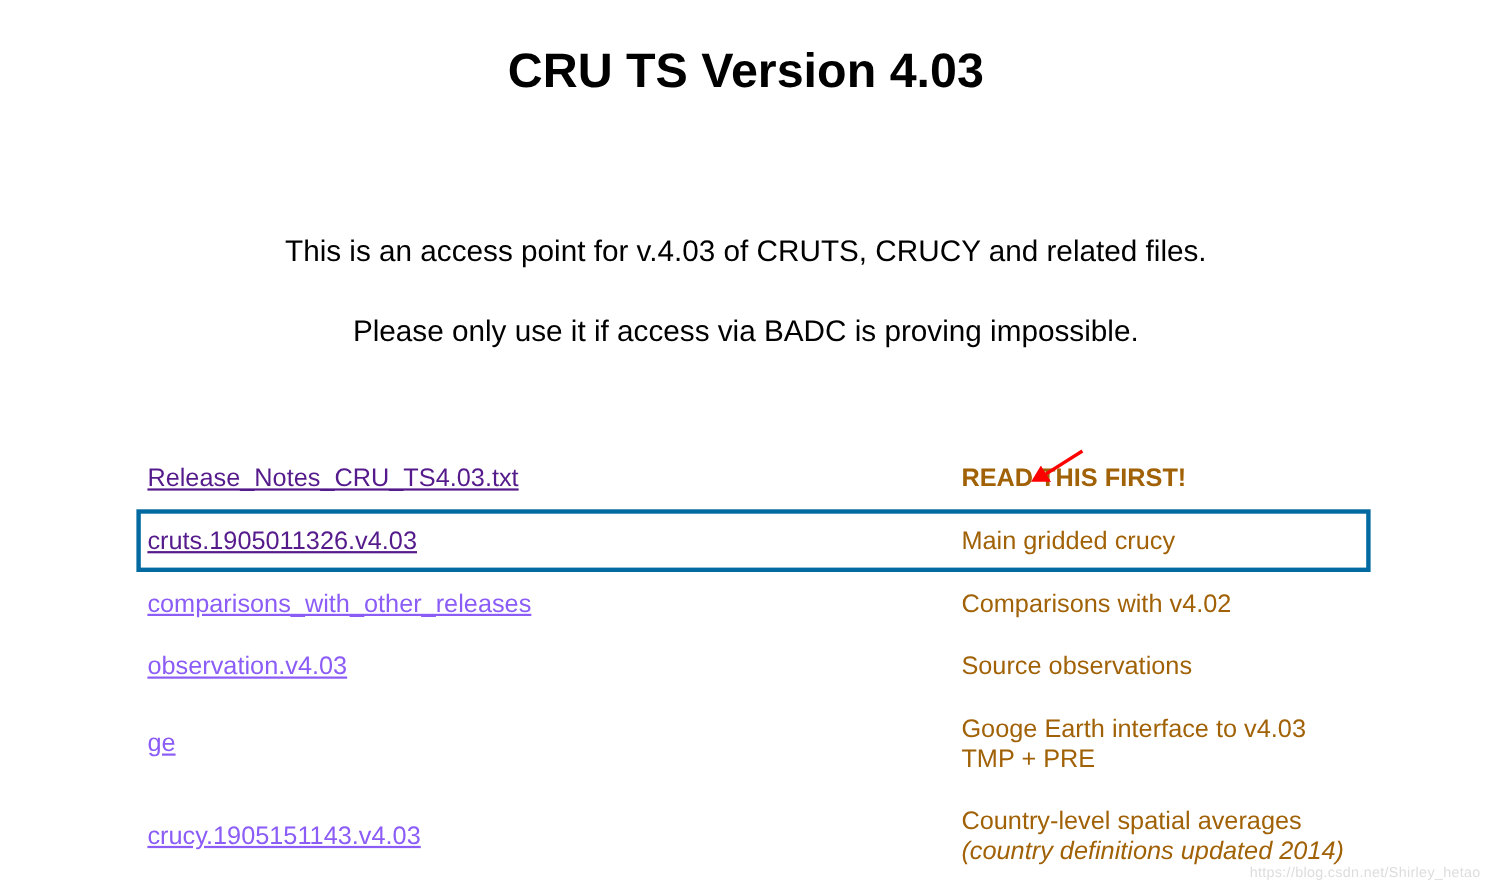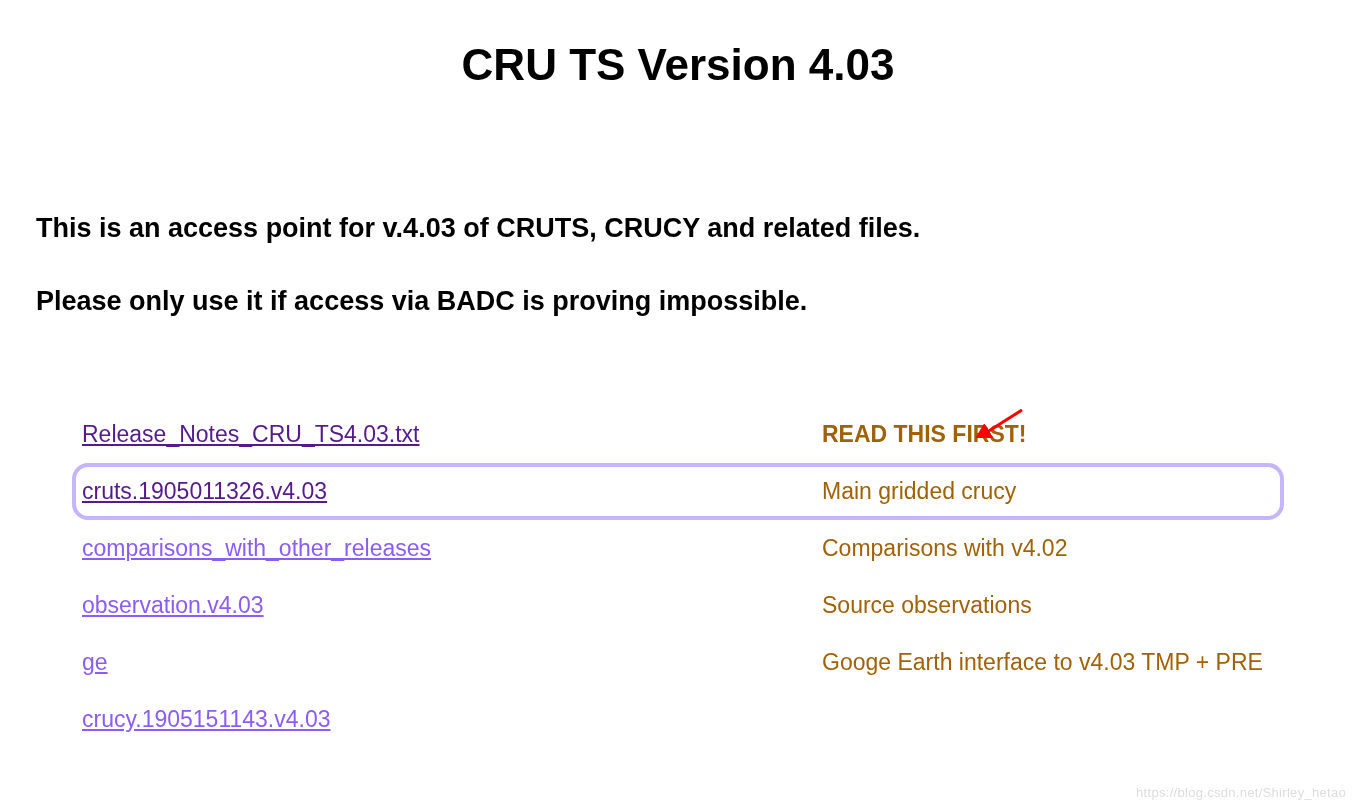--- a/index.html
+++ b/index.html
@@ -18,42 +18,43 @@
       width: 100%;
     }
     h1.page-title {
       text-align: center;
       font-size: 44px;
       font-weight: bold;
       margin-top: 20px;
       margin-bottom: 120px;
     }
     .intro {
+      text-align: center;
       font-size: 27px;
-      font-weight: bold;
+      font-weight: normal;
       line-height: 1.4;
       margin-bottom: 85px;
-      padding-left: 36px;
     }
     .intro p {
       margin-bottom: 35px;
     }
     .file-list {
-      padding: 0 72px;
+      padding: 0 110px;
+      margin-left: 14px;
     }
     .file-row {
       display: flex;
       align-items: center;
       padding: 15px 10px;
       font-size: 23px;
       position: relative;
     }
     .file-row.highlighted {
-      border: 4px solid #c4b5fd;
-      border-radius: 16px;
+      border: 4px solid #0369a1;
+      border-radius: 0;
       padding: 11px 6px;
     }
     .file-link {
       flex: 0 0 740px;
       color: #8b5cf6;
       text-decoration: underline;
     }
     .file-link.visited {
       color: #551a8b;
     }
@@ -132,18 +133,21 @@
       <span class="file-desc">Source observations</span>
     </div>
 
     <div class="file-row">
       <a class="file-link">ge</a>
       <span class="file-desc">Googe Earth interface to v4.03 TMP + PRE</span>
     </div>
 
     <div class="file-row">
       <a class="file-link">crucy.1905151143.v4.03</a>
+      <span class="file-desc">
+        <span>Country-level spatial averages </span><span class="italic">(country definitions updated 2014)</span>
+      </span>
     </div>
 
   </div>
 </div>
 
 <div class="watermark">https://blog.csdn.net/Shirley_hetao</div>
 
 </body></html>

